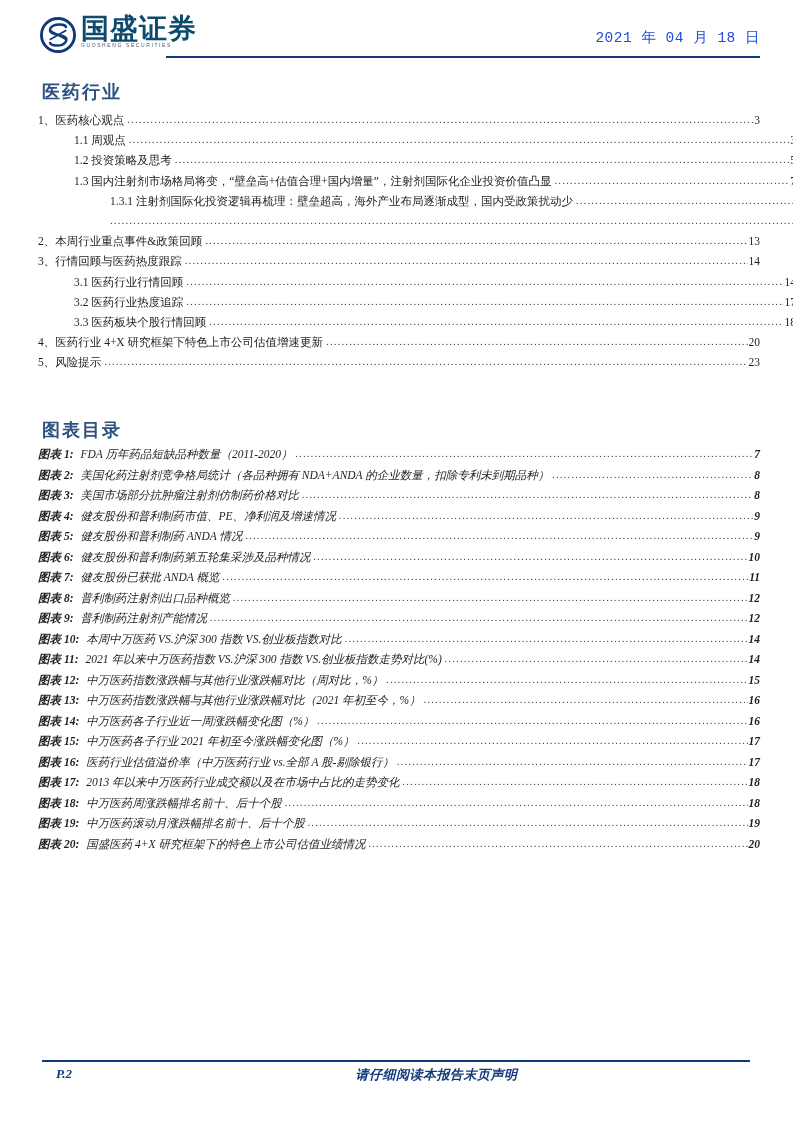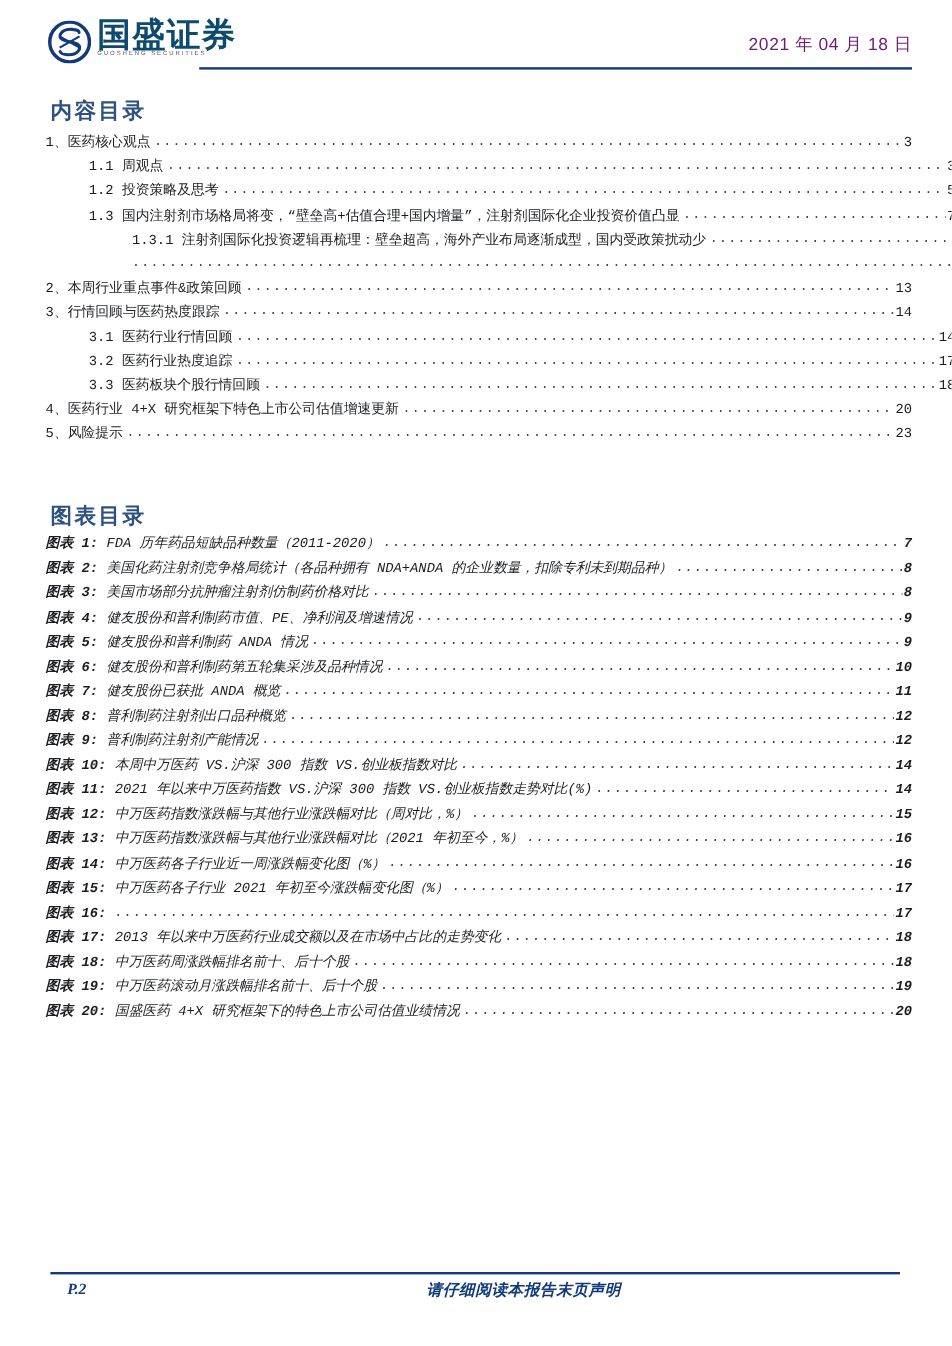--- a/index.html
+++ b/index.html
@@ -55,23 +55,23 @@
     font-size: 5px;
     line-height: 7px;
     letter-spacing: 1.6px;
     color: #4b576b;
     margin-top: 1px;
   }
   .header-date {
     position: absolute;
     right: 33px;
     top: 28px;
-    font-family: Liberation Sans, sans-serif;
+    font-family: Liberation Mono, monospace;
     font-size: 14.5px;
-    color: #701a75;
+    color: #1d4ed8;
     letter-spacing: 0.5px;
     white-space: nowrap;
   }
   .header-rule {
     position: absolute;
     left: 166px;
     top: 56px;
     width: 594px;
     height: 2px;
     background: #123a7a;
@@ -102,21 +102,21 @@
   #fig-list { top: 444px; }
 
   .toc-row {
     display: flex;
     align-items: baseline;
     width: 100%;
     font-size: 11.5px;
     line-height: 20.2px;
     color: #1b1d20;
     white-space: nowrap;
-    font-family: Liberation Mono, monospace;
+    font-family: Liberation Serif, serif;
     justify-content: flex-end;
   }
   .toc-row .t-label {
     flex: 0 0 auto;
     padding-right: 3px;
   }
   .toc-row .t-dots {
     flex: 1 1 auto;
     overflow: hidden;
     white-space: nowrap;
@@ -207,21 +207,21 @@
     </svg>
     <div class="logo-text-wrap">
       <div class="logo-cn">国盛证券</div>
       <div class="logo-en">GUOSHENG SECURITIES</div>
     </div>
   </div>
   <div class="header-date">2021 年 04 月 18 日</div>
   <div class="header-rule"></div>
 </div>
 
-<div class="section-title" id="toc-title">内容目录</div>
+<div class="section-title" id="toc-title">医药行业</div>
 <ul class="toc-list" id="toc-list">
     <li class="toc-row lvl-1">
       <span class="t-label">1、医药核心观点</span>
       <span class="t-dots">........................................................................................................................................................................................................</span>
       <span class="t-page">3</span>
     </li>
     <li class="toc-row lvl-2">
       <span class="t-label">1.1 周观点</span>
       <span class="t-dots">........................................................................................................................................................................................................</span>
       <span class="t-page">3</span>
@@ -367,20 +367,21 @@
       <span class="t-page">16</span>
     </li>
     <li class="toc-row fig-row">
       <span class="f-num">图表 15:</span>
       <span class="t-label">中万医药各子行业 2021 年初至今涨跌幅变化图（%）</span>
       <span class="t-dots">........................................................................................................................................................................................................</span>
       <span class="t-page">17</span>
     </li>
     <li class="toc-row fig-row">
       <span class="f-num">图表 16:</span>
+      <span class="t-label">医药行业估值溢价率（中万医药行业 vs.全部 A 股-剔除银行）</span>
       <span class="t-dots">........................................................................................................................................................................................................</span>
       <span class="t-page">17</span>
     </li>
     <li class="toc-row fig-row">
       <span class="f-num">图表 17:</span>
       <span class="t-label">2013 年以来中万医药行业成交额以及在市场中占比的走势变化</span>
       <span class="t-dots">........................................................................................................................................................................................................</span>
       <span class="t-page">18</span>
     </li>
     <li class="toc-row fig-row">

